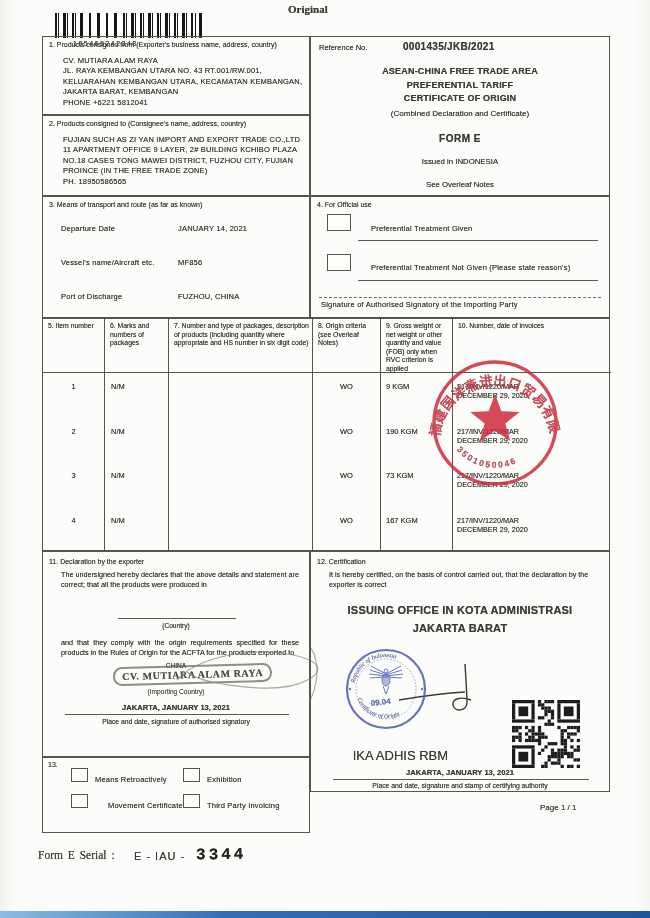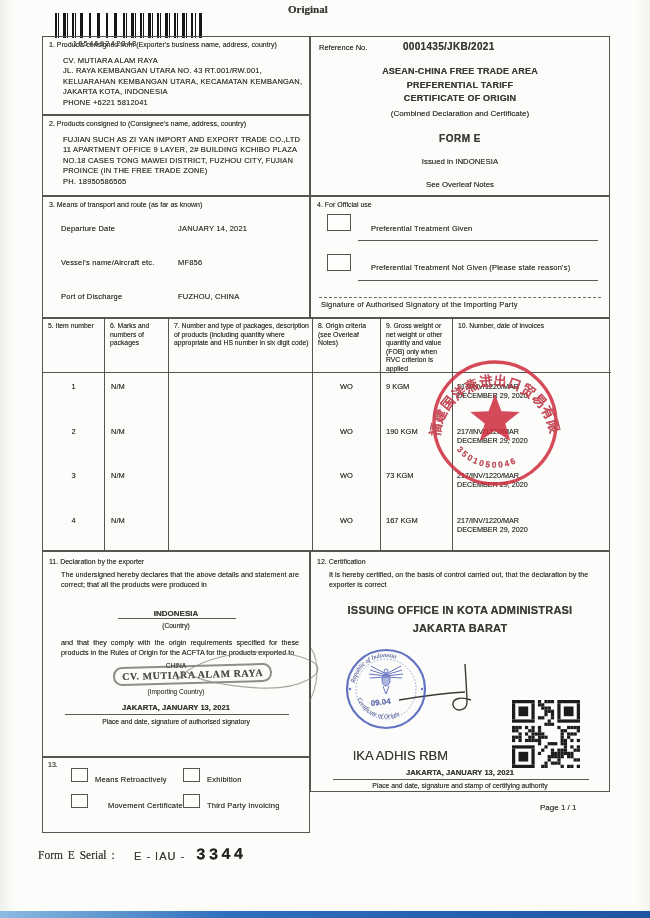--- a/index.html
+++ b/index.html
@@ -41,21 +41,21 @@
   <div class="barcode"></div>
   <div class="abs" style="left:73px;top:40px;font-size:7px;letter-spacing:1.5px;">105469242348</div>
   <div class="abs serif bold" style="left:288px;top:3px;font-size:11px;">Original</div>
 
   <div class="bx" style="left:42px;top:36px;width:268px;height:79px;">
     <div class="abs btitle" style="left:6px;top:4px;">1.   Products consigned from (Exporter's business name, address, country)</div>
     <div class="abs bodytxt" style="left:20px;top:19px;width:244px;">
       <div>CV. MUTIARA ALAM RAYA</div>
       <div>JL. RAYA KEMBANGAN UTARA NO. 43 RT.001/RW.001,</div>
       <div>KELUARAHAN KEMBANGAN UTARA, KECAMATAN KEMBANGAN,</div>
-      <div>JAKARTA KOTA, INDONESIA</div>
+      <div>JAKARTA BARAT, KEMBANGAN</div>
       <div>PHONE +6221 5812041</div>
     </div>
   </div>
 
   <div class="bx" style="left:42px;top:115px;width:268px;height:81px;">
     <div class="abs btitle" style="left:6px;top:4px;">2.   Products consigned to (Consignee's name, address, country)</div>
     <div class="abs bodytxt" style="left:20px;top:19px;width:246px;">
       <div>FUJIAN SUCH AS ZI YAN IMPORT AND EXPORT TRADE CO.,LTD</div>
       <div>11 APARTMENT OFFICE 9 LAYER, 2# BUILDING KCHIBO PLAZA</div>
       <div>NO.18 CASES TONG MAWEI DISTRICT, FUZHOU CITY, FUJIAN</div>
@@ -171,21 +171,20 @@
           <div>217/INV/1220/MAR</div>
           <div>DECEMBER 29, 2020</div>
         </div>
       </div>
     </div>
   </div>
 
   <div class="bx" style="left:42px;top:551px;width:268px;height:206px;padding-left:15px;">
     <div class="abs btitle" style="left:6px;top:6px;">11.  Declaration by the exporter</div>
     <div class="abs" style="left:18px;top:18px;width:238px;font-size:7.2px;line-height:9.6px;text-align:justify;">The undersigned hereby declares that the above details and statement are correct; that all the products were produced in</div>
-    <div class="abs bold center" style="left:0;top:57px;width:100%;font-size:8px;">INDONESIA</div>
     <div class="uline" style="left:75px;top:66px;width:118px;border-bottom-width:1px;"></div>
     <div class="abs center" style="left:0;top:70px;width:100%;font-size:6.6px;">(Country)</div>
     <div class="abs" style="left:18px;top:86px;width:238px;font-size:7.2px;line-height:9.6px;text-align:justify;">and that they comply with the origin requirements specified for these products in the Rules of Origin for the ACFTA for the products exported to</div>
     <div class="abs center" style="left:0;top:110px;width:100%;font-size:6.6px;">CHINA</div>
     <div class="stampbox" style="left:70px;top:113px;">CV. MUTIARA ALAM RAYA</div>
     <div class="abs center" style="left:0;top:136px;width:100%;font-size:6.6px;color:#5c5c55;">(Importing Country)</div>
     <div class="abs bold center" style="left:0;top:151px;width:100%;font-size:7.6px;">JAKARTA, JANUARY 13, 2021</div>
     <div class="uline" style="left:22px;top:162px;width:224px;border-bottom-width:1px;"></div>
     <div class="abs center" style="left:0;top:166px;width:100%;font-size:6.8px;">Place and date, signature of authorised signatory</div>
 

